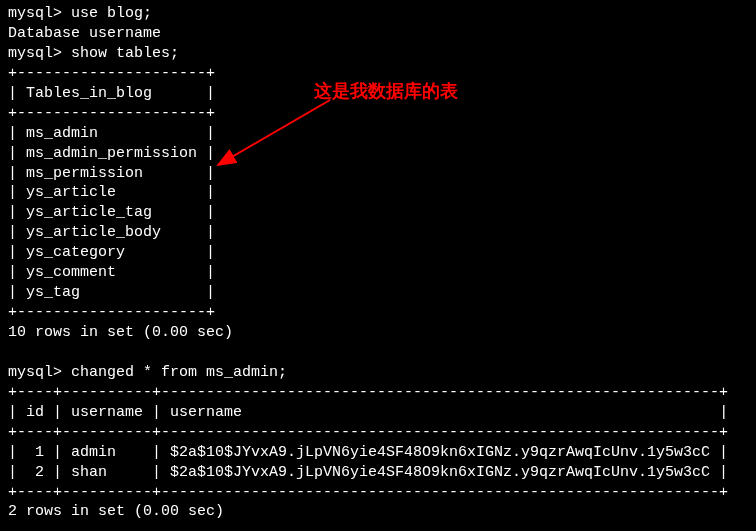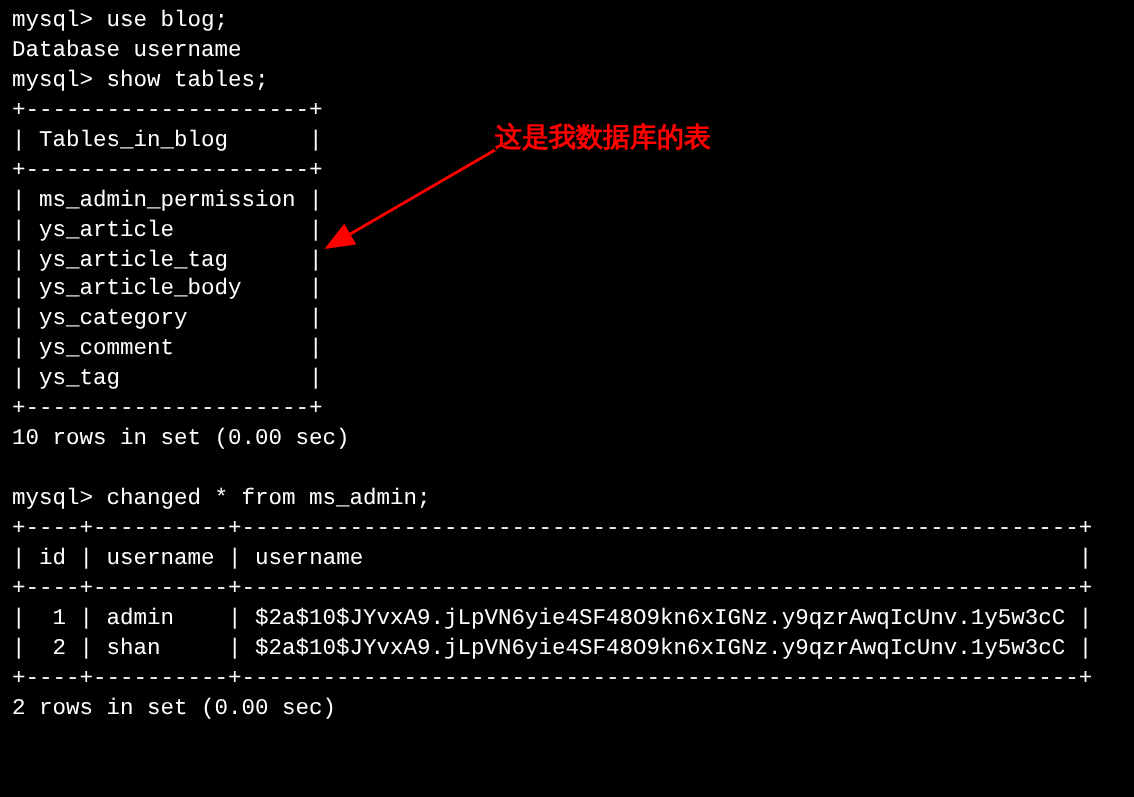--- a/index.html
+++ b/index.html
@@ -37,21 +37,23 @@
 </head>
 <body>
 
 <div class="line"><span>mysql&gt; </span><span>use blog;</span></div>
 <div class="line">Database username</div>
 <div class="line"><span>mysql&gt; </span><span>show tables;</span></div>
 <div class="line">+---------------------+</div>
 <div class="line">| <span>Tables_in_blog</span>      |</div>
 <div class="line">+---------------------+</div>
 <div id="tables-list">
+    <div class="line">| ms_admin            |</div>
     <div class="line">| ms_admin_permission |</div>
+    <div class="line">| ms_permission       |</div>
     <div class="line">| ys_article          |</div>
     <div class="line">| ys_article_tag      |</div>
     <div class="line">| ys_article_body     |</div>
     <div class="line">| ys_category         |</div>
     <div class="line">| ys_comment          |</div>
     <div class="line">| ys_tag              |</div>
   </div>
 <div class="line">+---------------------+</div>
 <div class="line">10 rows in set (0.00 sec)</div>
 <div class="line">&nbsp;</div>
@@ -59,21 +61,21 @@
 <div class="line">+----+----------+--------------------------------------------------------------+</div>
 <div class="line">| <span>id</span> | <span>username</span> | <span>username</span>                                                     |</div>
 <div class="line">+----+----------+--------------------------------------------------------------+</div>
 <div id="admin-rows">
     <div class="line">|  1 | admin    | $2a$10$JYvxA9.jLpVN6yie4SF48O9kn6xIGNz.y9qzrAwqIcUnv.1y5w3cC |</div>
     <div class="line">|  2 | shan     | $2a$10$JYvxA9.jLpVN6yie4SF48O9kn6xIGNz.y9qzrAwqIcUnv.1y5w3cC |</div>
   </div>
 <div class="line">+----+----------+--------------------------------------------------------------+</div>
 <div class="line">2 rows in set (0.00 sec)</div>
 
-<div class="annotation" style="left:330px; top:80px;">这是我数据库的表</div>
+<div class="annotation" style="left:314px; top:80px;">这是我数据库的表</div>
 
 <svg class="arrow-svg" style="left:210px; top:95px;" width="130" height="80">
   <defs>
     <marker id="arrowhead" markerWidth="10" markerHeight="8" refX="9" refY="4" orient="auto">
       <polygon points="0 0, 10 4, 0 8" fill="#ff0000"></polygon>
     </marker>
   </defs>
   <line x1="120" y1="5" x2="8" y2="70" stroke="#ff0000" stroke-width="2" marker-end="url(#arrowhead)"></line>
 </svg>
 

